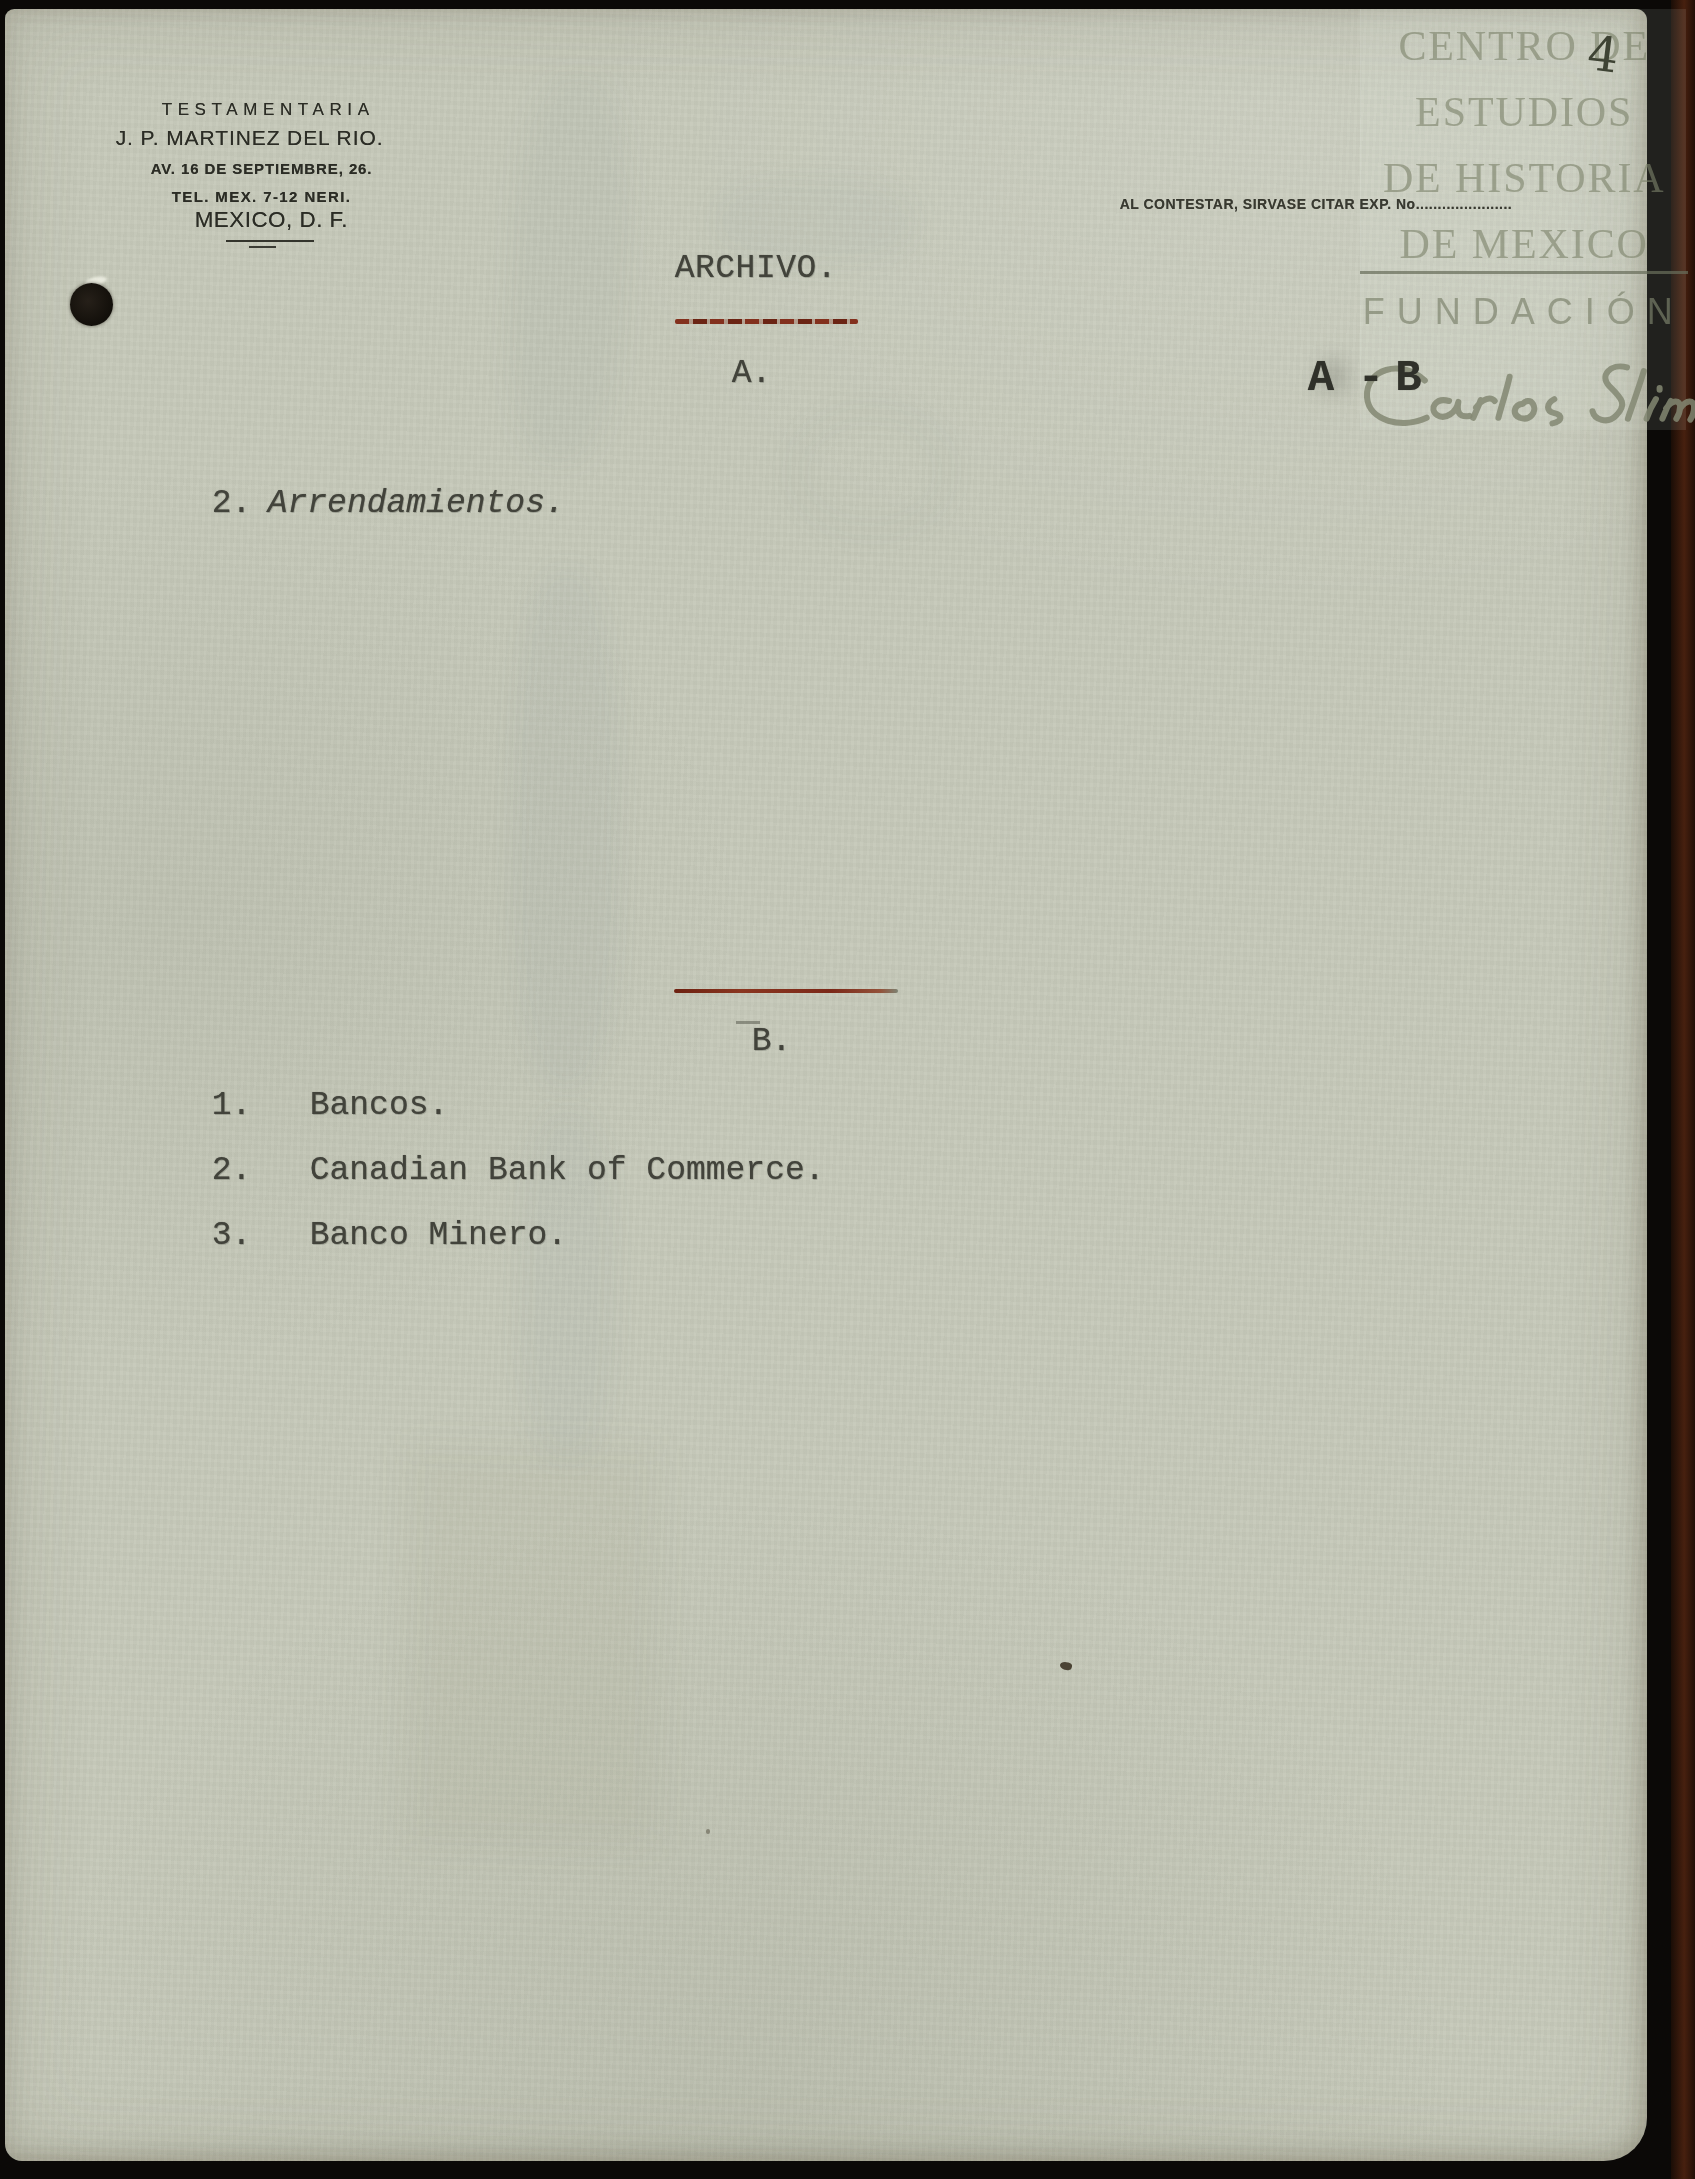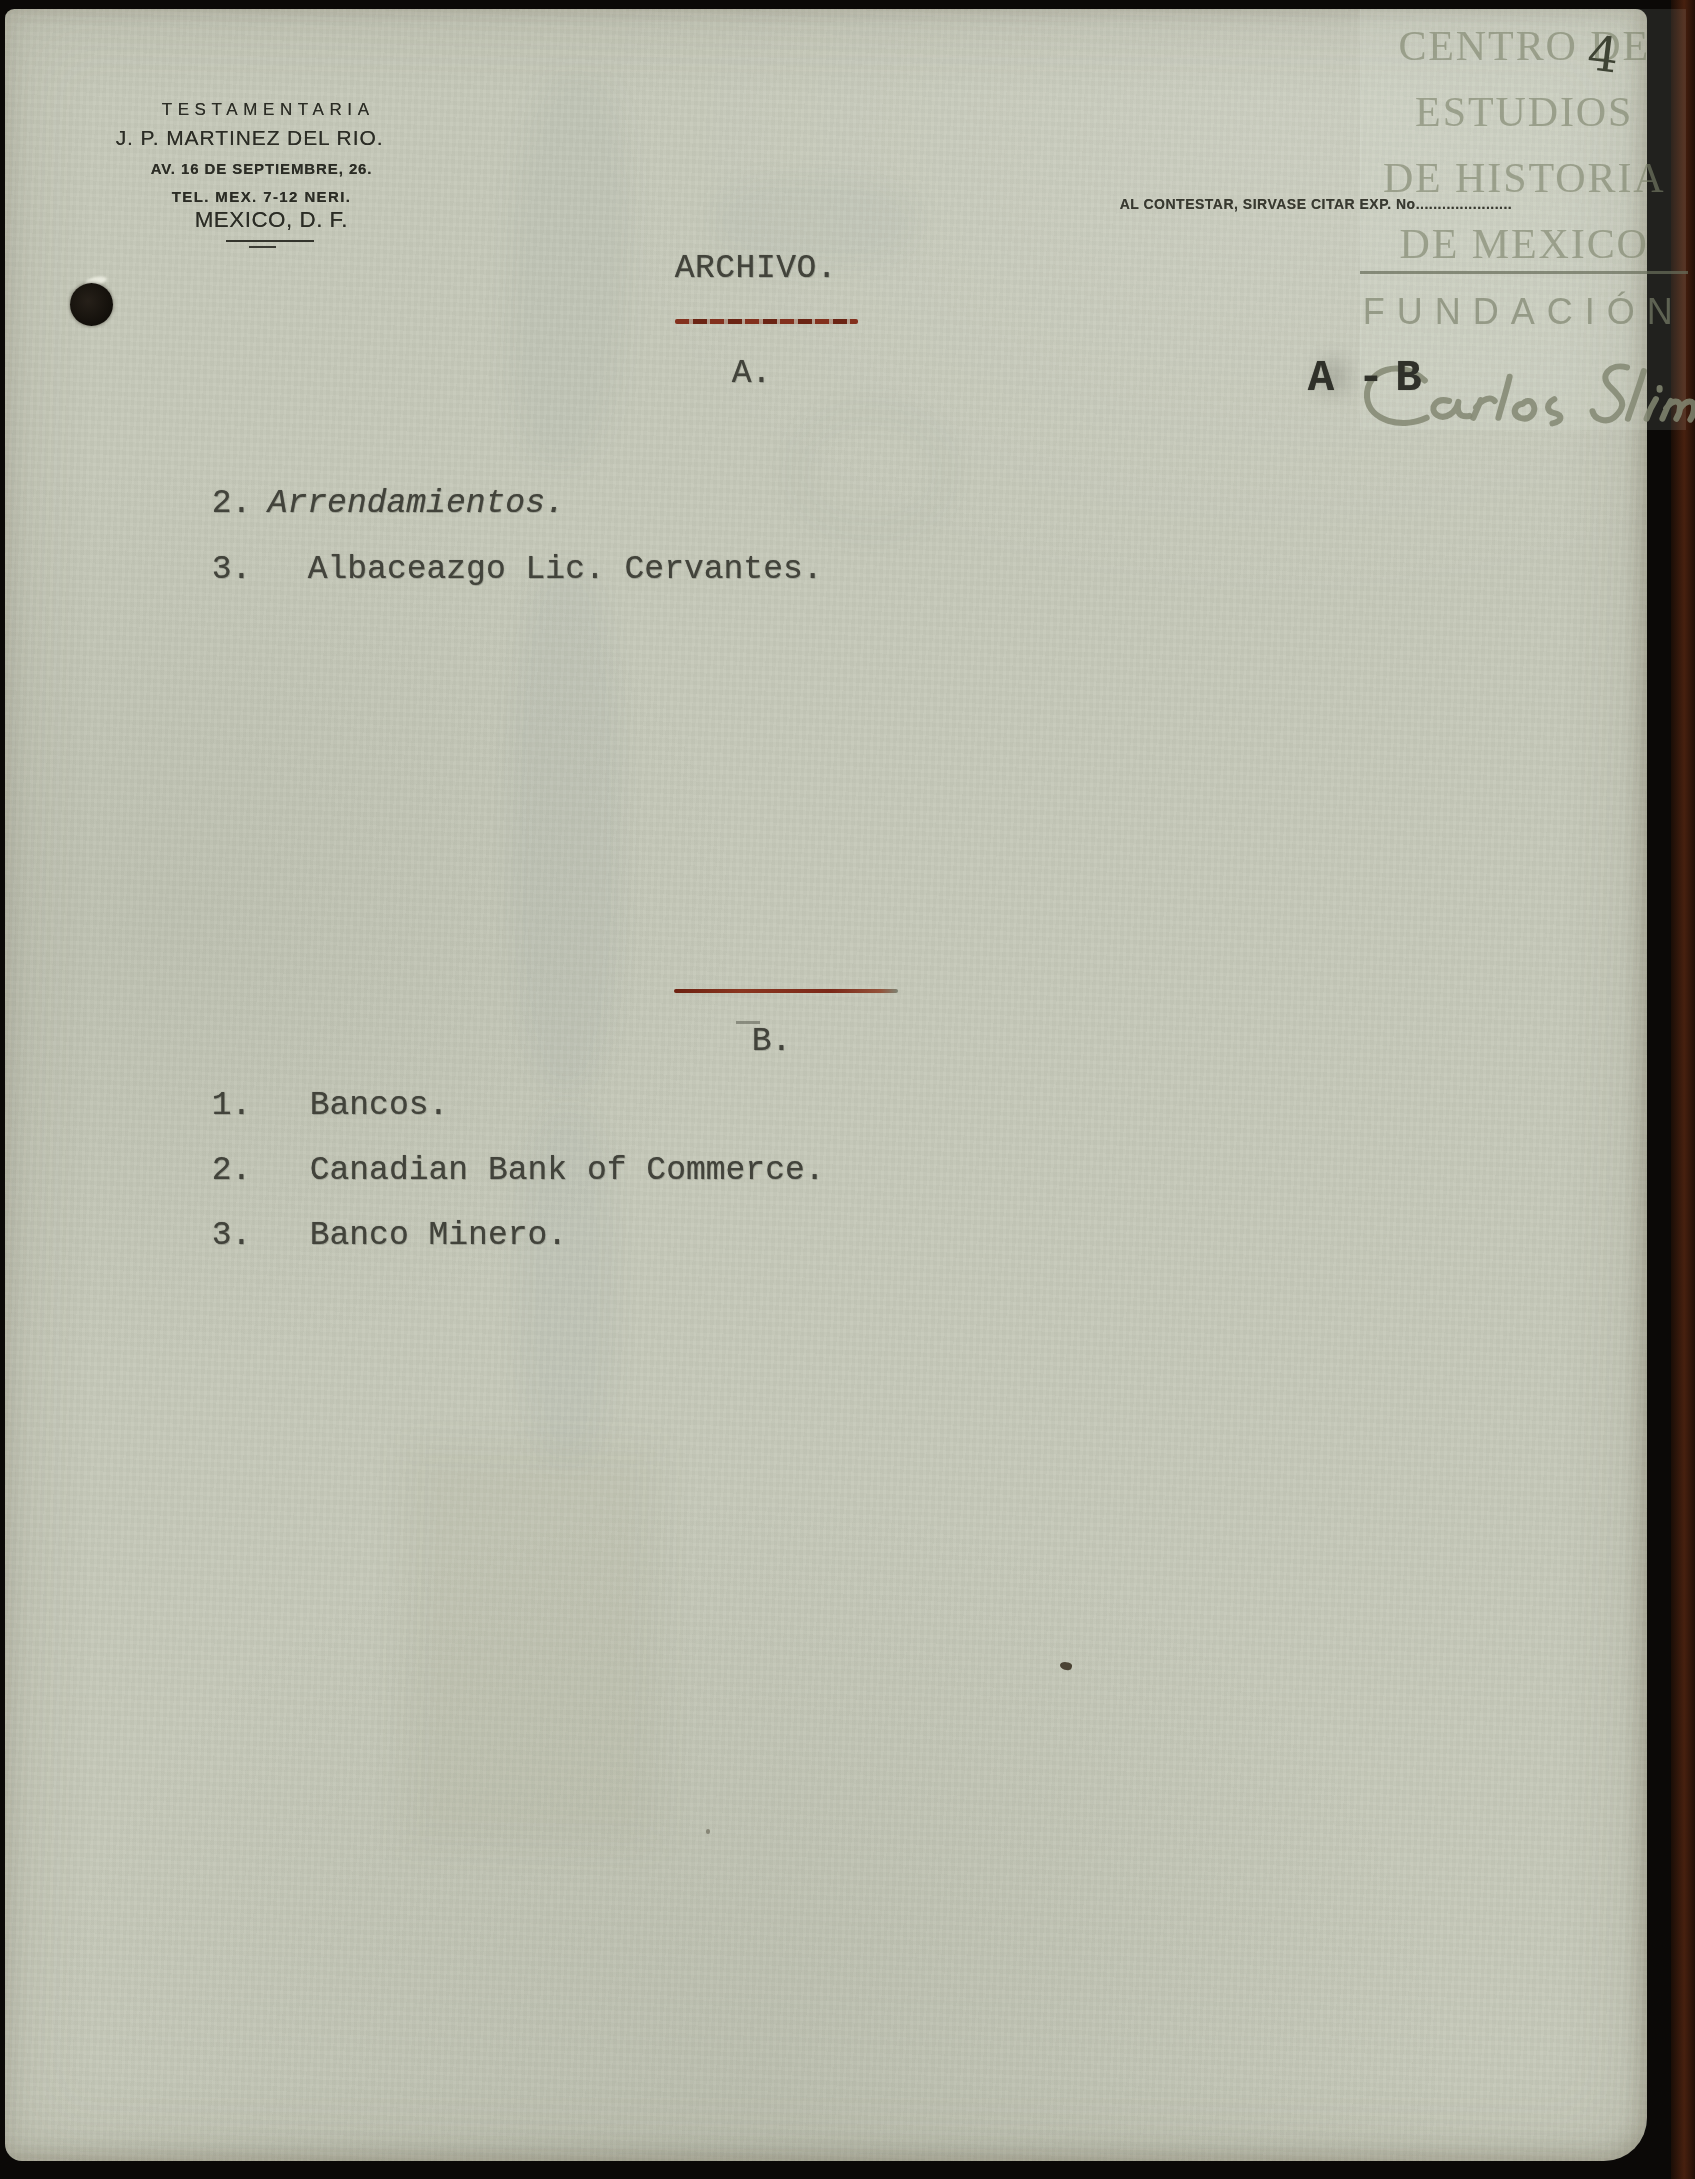--- a/index.html
+++ b/index.html
@@ -152,23 +152,20 @@
   </div>
 
   <div class="abs tw title">ARCHIVO.</div>
   <div class="abs red-dashes"></div>
 
   <div class="abs tw head-a">A.</div>
 
   <div class="abs tw" style="left:207px;top:476px;">
     <span class="num">2.</span><span style="font-style:italic;">Arrendamientos.</span>
   </div>
-  <div class="abs tw" style="left:207px;top:542px;">
-    <span class="num">3.</span><span style="margin-left:40px;">Albaceazgo Lic. Cervantes.</span>
-  </div>
 
   <div class="abs b-rule"></div>
   <div class="abs b-tick"></div>
   <div class="abs tw head-b">B.</div>
 
   <div class="abs tw" style="left:207px;top:1078px;">
     <span class="num">1.</span><span style="margin-left:42px;">Bancos.</span>
   </div>
   <div class="abs tw" style="left:207px;top:1143px;">
     <span class="num">2.</span><span style="margin-left:42px;">Canadian Bank of Commerce.</span>

